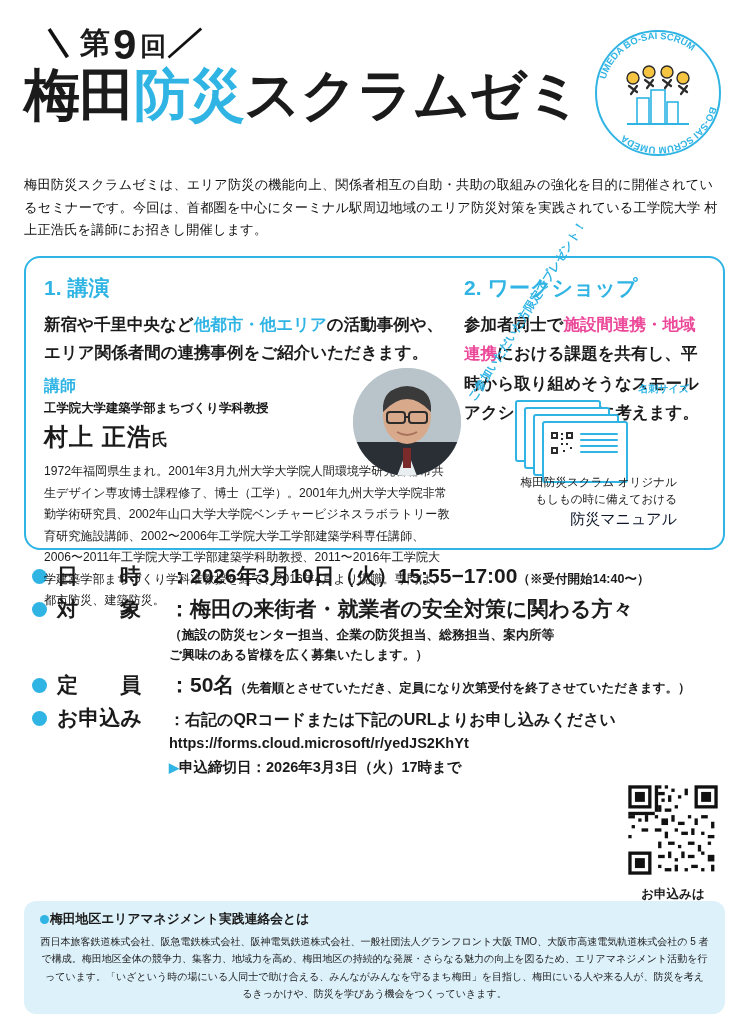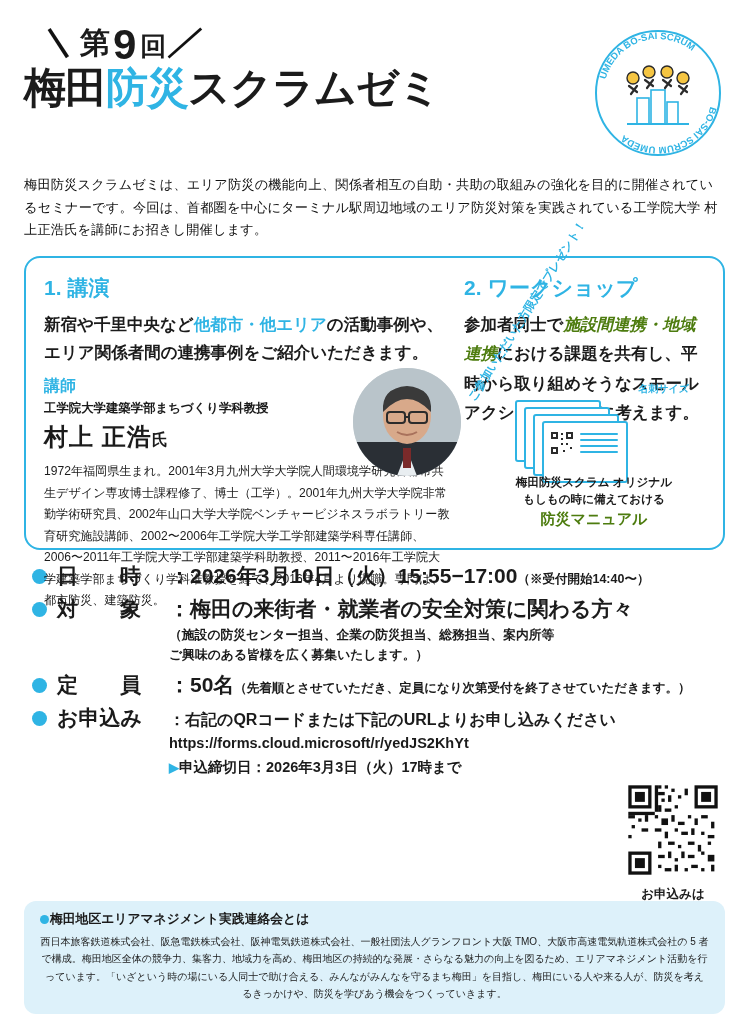--- a/index.html
+++ b/index.html
@@ -17,21 +17,21 @@
 
   
   .header { position: relative; height: 150px; }
   .kai-line { display:flex; align-items:flex-end; gap:4px; margin-left: 18px; }
   .slash { font-size: 34px; font-weight: bold; color:#111; transform: skewX(-12deg); }
   .dai { font-size: 30px; font-weight: bold; letter-spacing:-1px; }
   .num9 { font-size: 42px; font-weight: bold; line-height: .9; }
   .kaiw { font-size: 26px; font-weight: bold; }
   .title-main {
     margin-top: 2px;
-    font-size: 42px;
+    font-size: 56px;
     font-weight: bold;
     letter-spacing: -1px;
     line-height: 1.05;
     white-space: nowrap;
   }
   .title-main .blue { color:#2fb4e4; }
   .title-main .black { color:#1b1b1b; }
   .logo-wrap { position:absolute; right: 2px; top: 10px; width: 130px; height:130px; }
 
   .lead {
@@ -67,21 +67,21 @@
   .bio { font-size: 12.1px; line-height: 1.78; margin-top: 8px; letter-spacing: 0; }
   .portrait {
     position:absolute; right: 262px; top: 110px;
     width: 108px; height: 108px; border-radius:50%;
     overflow:hidden; border: 0px solid #fff;
     background: #cfd6da;
   }
   .portrait svg { width:108px; height:108px; display:block; }
 
   .rtext { font-size: 16.5px; font-weight:bold; line-height: 1.78; }
-  .rtext .hl { color:#4d7c0f;font-style:italic; }
+  .rtext .hl { color:#ec4899; }
 
   
   .present-wrap { position:absolute; right: 6px; bottom: 2px; width: 236px; height: 150px; }
   .ribbon {
     position:absolute; left: 2px; top: 14px;
     transform: rotate(-58deg);
     transform-origin: left top;
     color:#2fb4e4; font-weight:bold; font-size: 11.5px;
     white-space:nowrap;
   }
@@ -94,22 +94,22 @@
     position:absolute; width: 86px; height: 62px;
     border: 2px solid #2fb4e4; border-radius: 3px; background:#fff;
   }
   .bk1 { left: 0px; top: 0px; }
   .bk2 { left: 9px; top: 7px; }
   .bk3 { left: 18px; top: 14px; }
   .bk4 { left: 27px; top: 21px; background:#fff; }
   .bk4 .qr { position:absolute; left:6px; top:8px; width:24px; height:24px; }
   .bk4 .lines { position:absolute; left:36px; top:10px; }
   .bk4 .lines i { display:block; width:38px; height:2px; background:#2fb4e4; margin-bottom:4px; border-radius:1px; }
-  .present-cap { position:absolute; left: 31px; bottom: 2px; width: 200px; text-align:center; font-size: 11.6px; font-weight:bold; line-height:1.5; }
-  .present-cap .big { font-size: 15px; color:#4d7c0f; }
+  .present-cap { position:absolute; left: 14px; bottom: 2px; width: 200px; text-align:right; font-size: 11.6px; font-weight:normal; line-height:1.5; }
+  .present-cap .big { font-size: 15px; color:#0f172a; }
 
   
   .info { margin-top: 12px; padding-left: 8px; }
   .row { display:flex; align-items:flex-start; margin-bottom: 5px; }
   .dot {
     width: 15px; height:15px; border-radius:50%;
     background:#2fb4e4; margin-top: 7px; margin-right: 10px; flex:none;
   }
   .lbl {
     font-size: 21px; font-weight:bold; flex:none; width: 112px;

